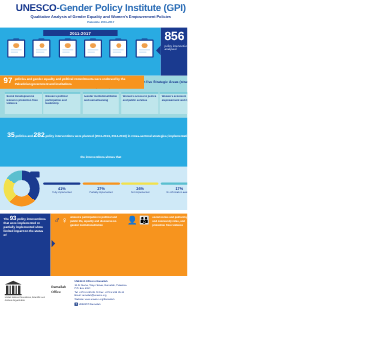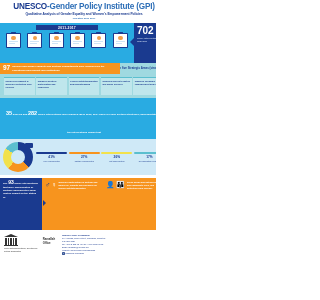--- a/index.html
+++ b/index.html
@@ -224,21 +224,21 @@
           <div class="folder-body">
             <div class="folder-face"></div>
             <div class="folder-line"></div>
             <div class="folder-line short"></div>
           </div>
         </div>
       </div>
     </div>
     <div class="banner-right">
       <div class="arrow-notch"></div>
-      <div class="big702">702</div>
+      <div class="big702">856</div>
       <div class="big702-sub">policy interventions were analysed</div>
     </div>
   </div>
 
   <div class="strip97">
     <div class="n97">97</div>
     <div class="strip97-text">policies and gender equality and political commitments were endorsed by the Palestinian government and institutions</div>
   </div>
 
   <div class="teal">

